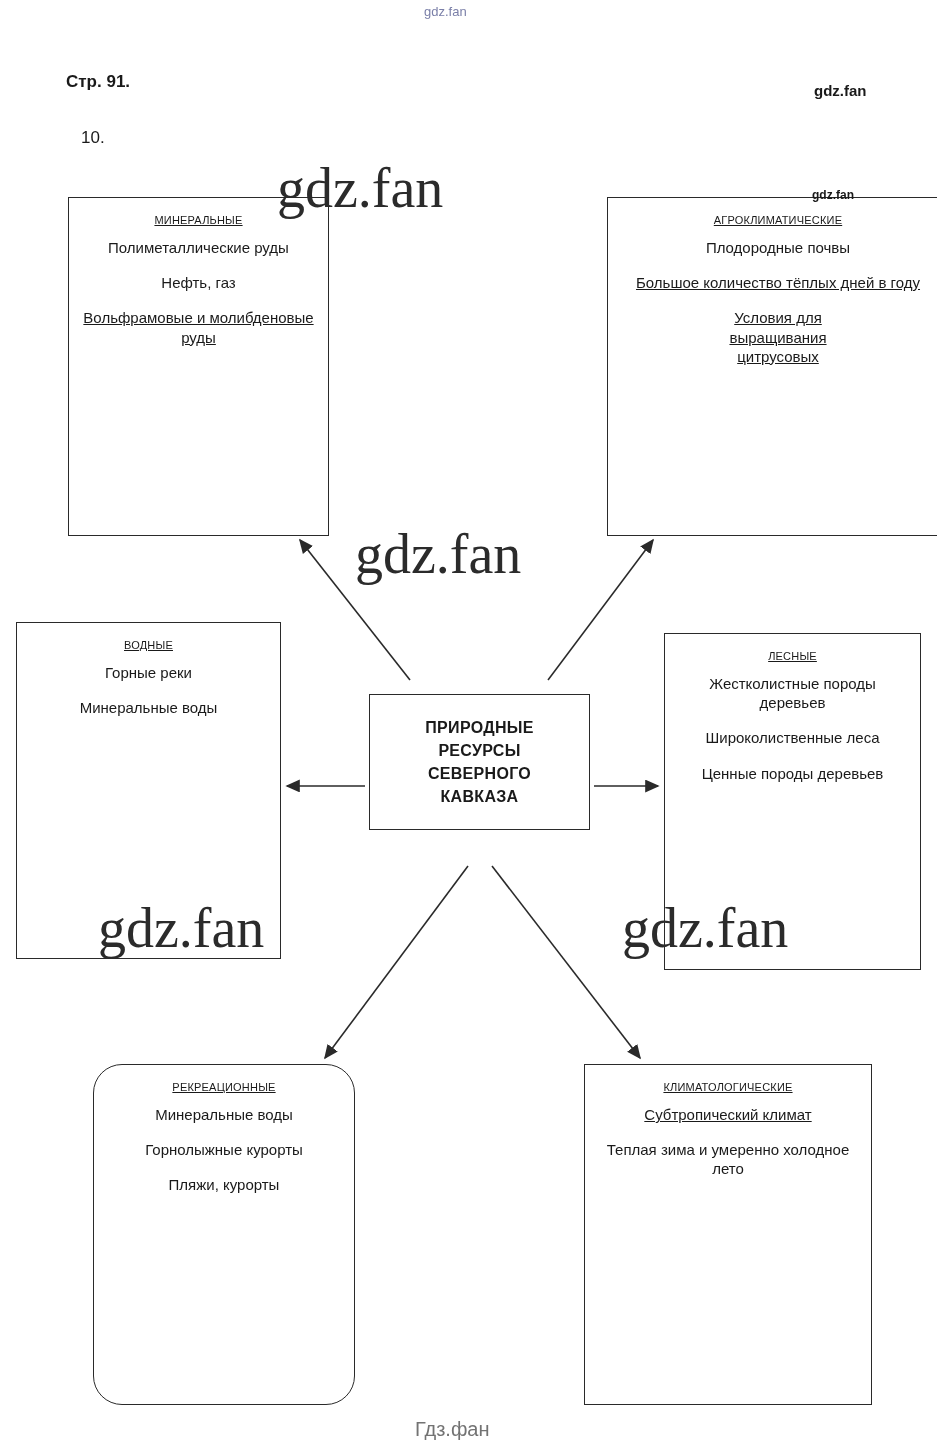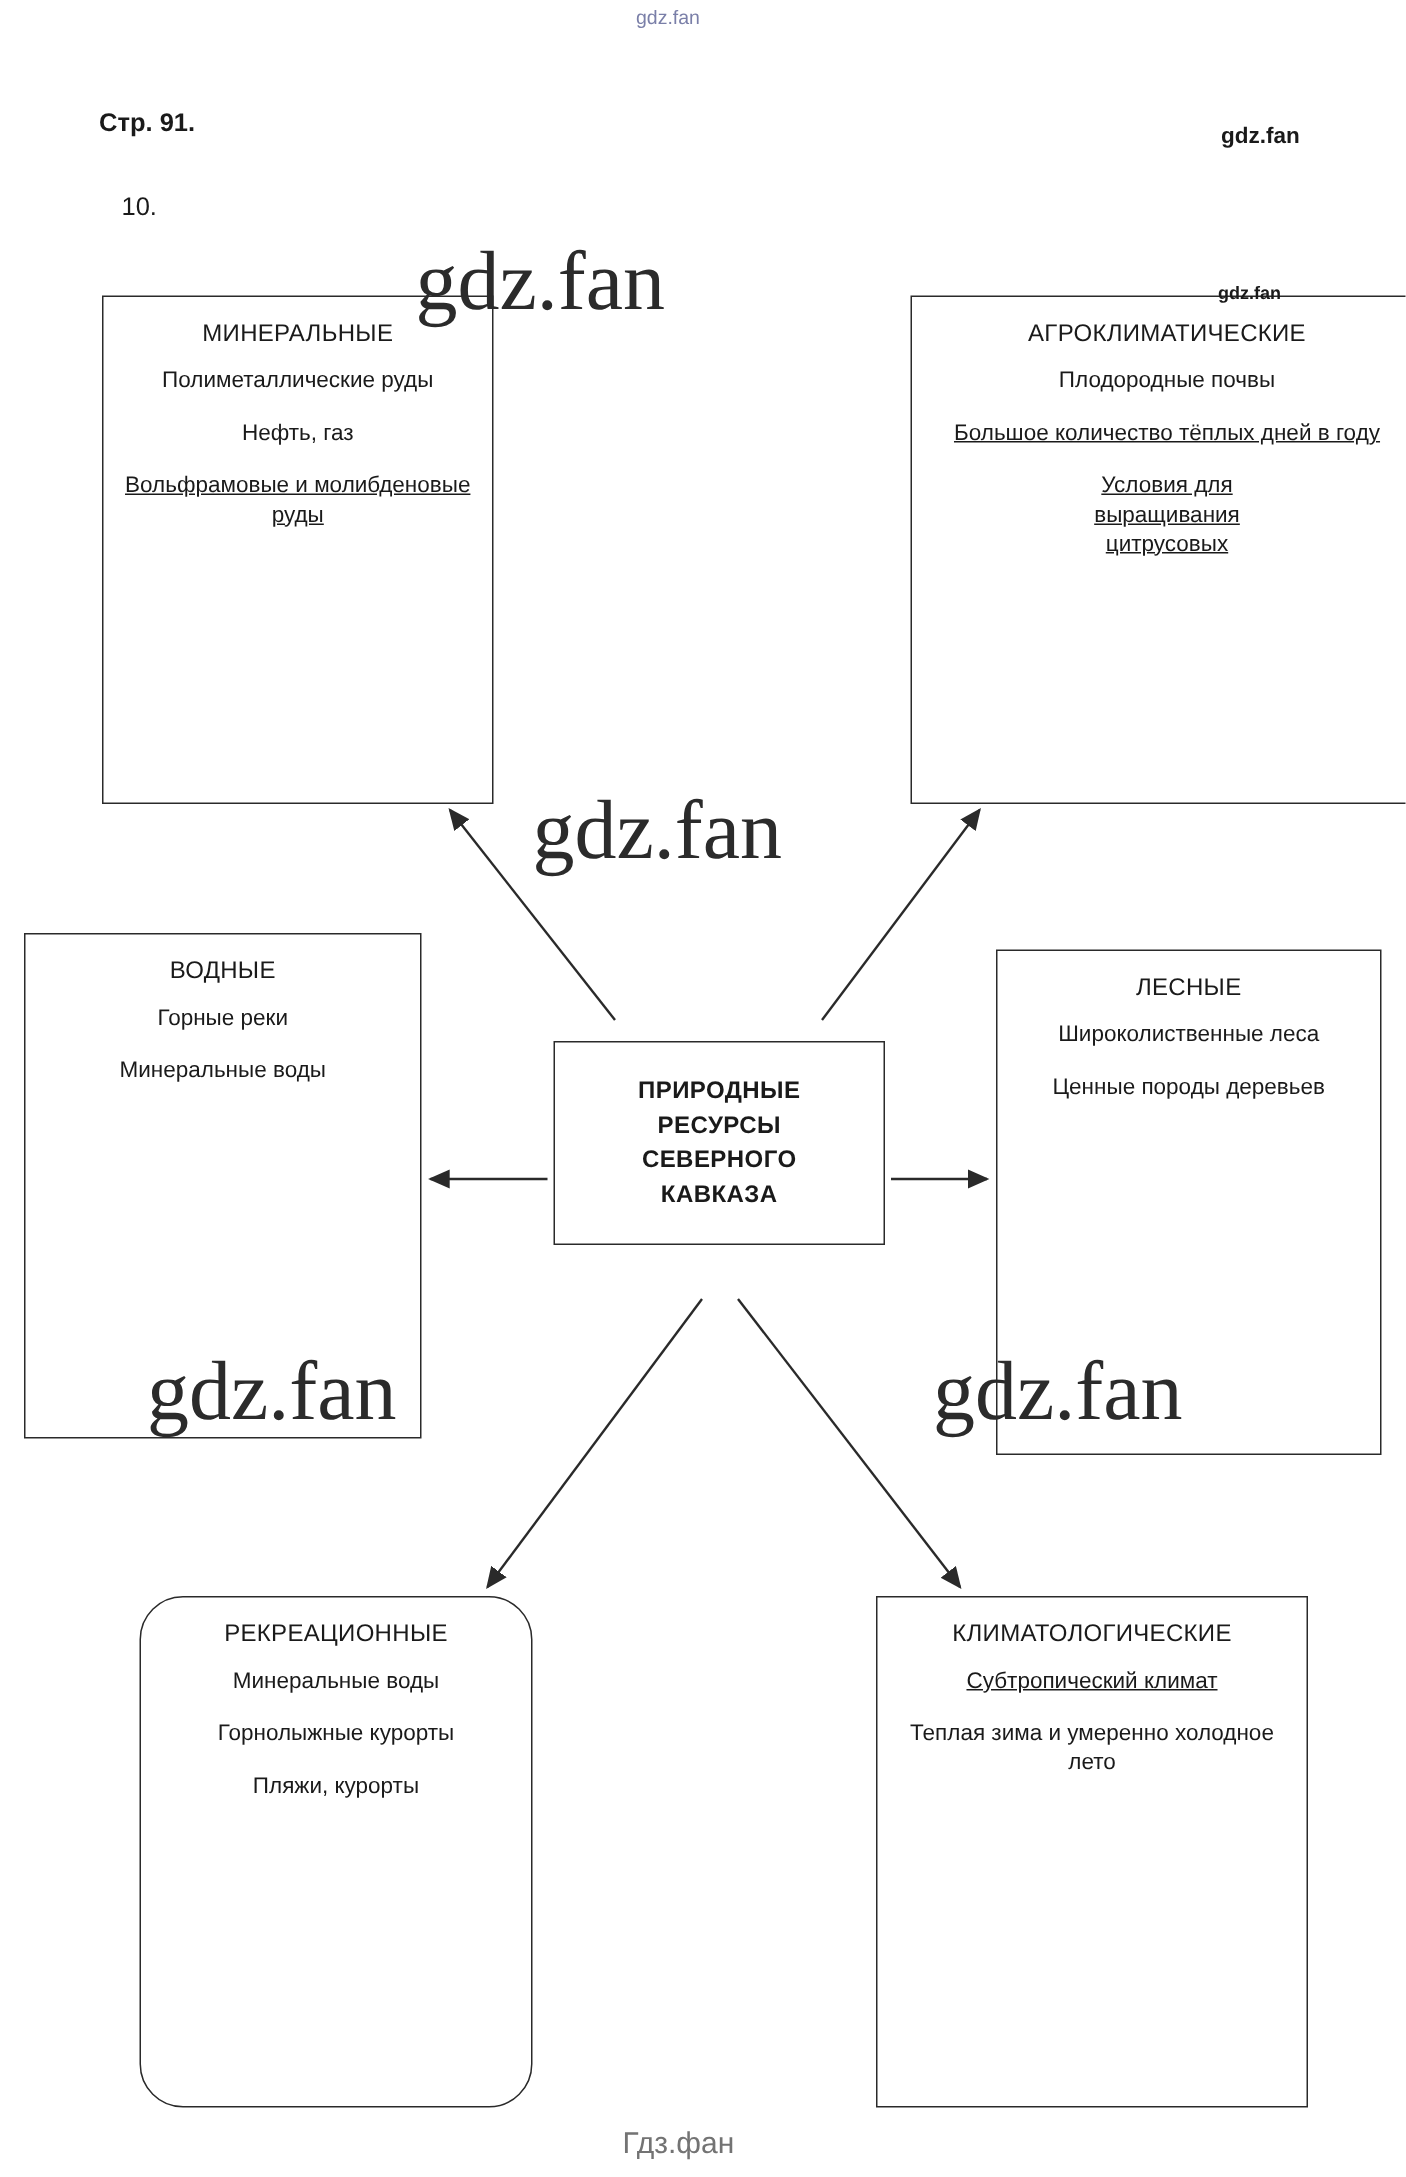--- a/index.html
+++ b/index.html
@@ -66,24 +66,25 @@
   }
 
   .node {
     position: absolute;
     border: 1.5px solid #2a2a2a;
     background: transparent;
     box-sizing: border-box;
     text-align: center;
   }
   .node .title {
-    font-size: 16px;
+    font-size: 11px;
     letter-spacing: 0.2px;
     margin: 16px 8px 12px;
     display: block;
+    text-decoration: underline;
   }
   .node .line {
     font-size: 15px;
     margin: 0 10px 16px;
     display: block;
     line-height: 1.28;
   }
   .node .line.u {
     text-decoration: underline;
   }
@@ -144,20 +145,21 @@
 
   <div class="node" style="left:16px; top:622px; width:265px; height:337px;">
     <span class="title">ВОДНЫЕ</span>
     <span class="line">Горные реки</span>
     <span class="line">Минеральные воды</span>
   </div>
   <div class="wm wm-big3">gdz.fan</div>
 
   <div class="node" style="left:664px; top:633px; width:257px; height:337px;">
     <span class="title">ЛЕСНЫЕ</span>
+    <span class="line" style="margin-left:30px;margin-right:30px;">Жестколистные породы деревьев</span>
     <span class="line">Широколиственные леса</span>
     <span class="line" style="margin-left:28px;margin-right:28px;">Ценные породы деревьев</span>
   </div>
   <div class="wm wm-big4">gdz.fan</div>
 
   <div class="center">
     <div class="ctext">
         <div>ПРИРОДНЫЕ</div>
         <div>РЕСУРСЫ</div>
         <div>СЕВЕРНОГО</div>

